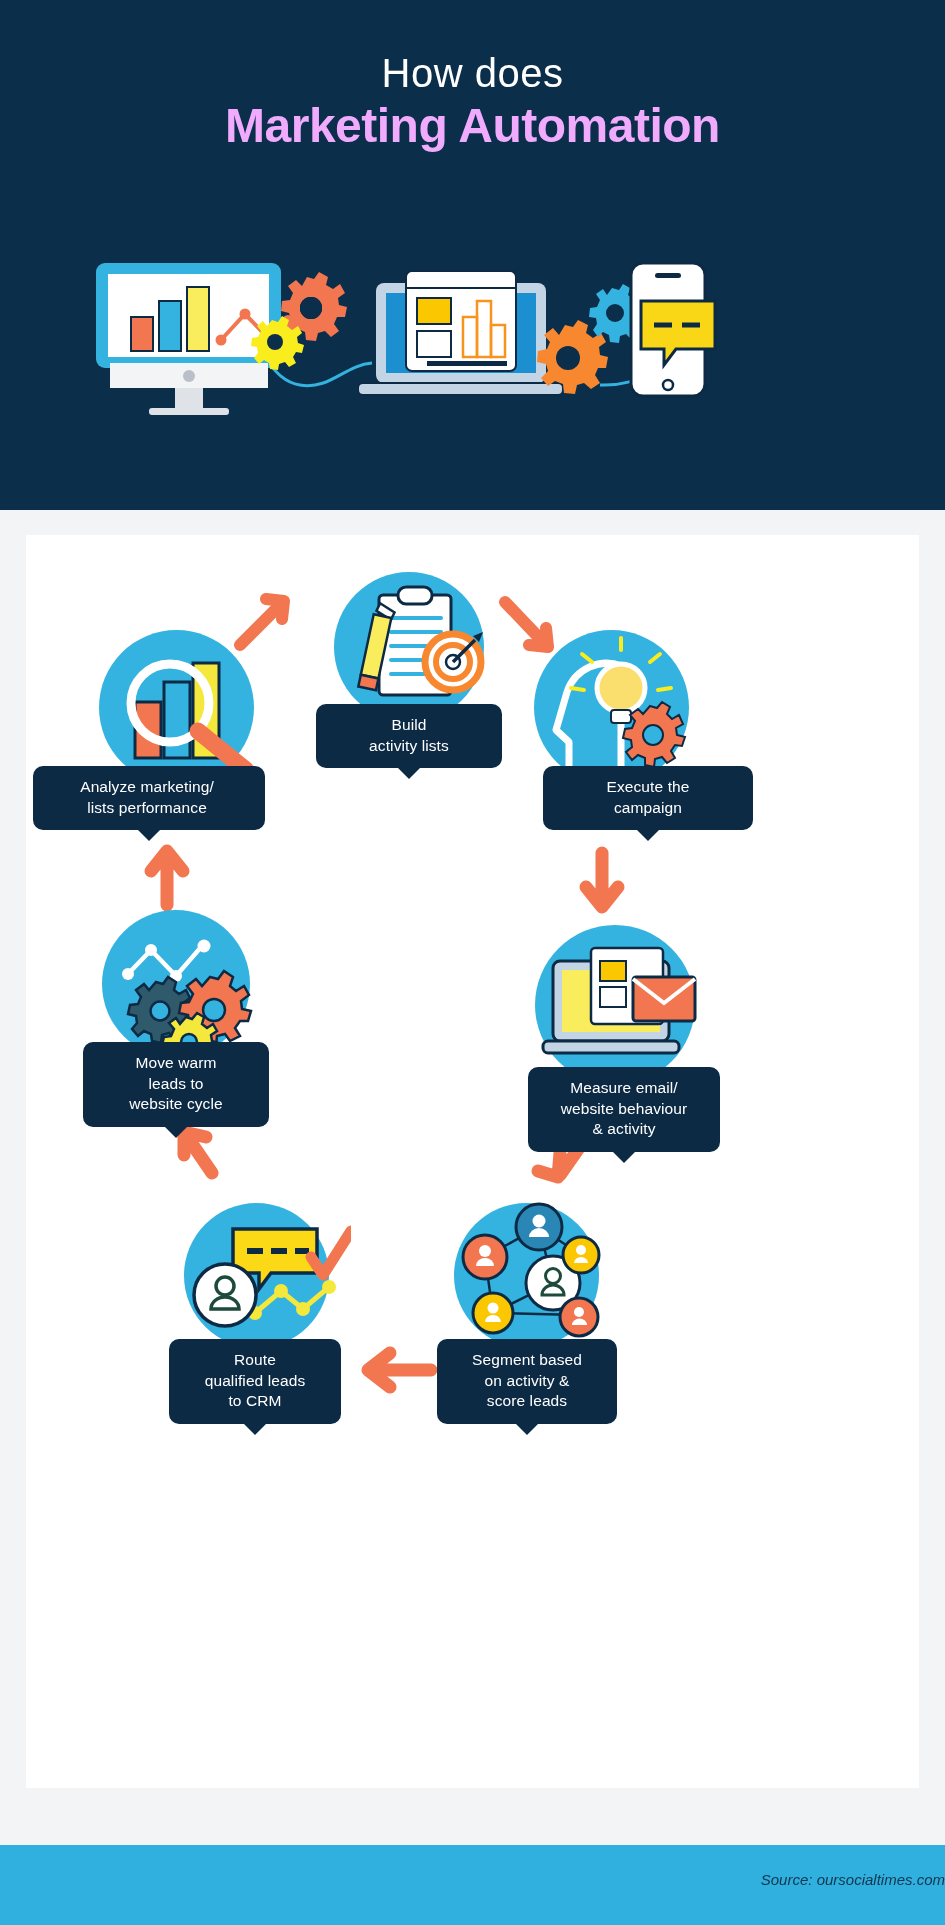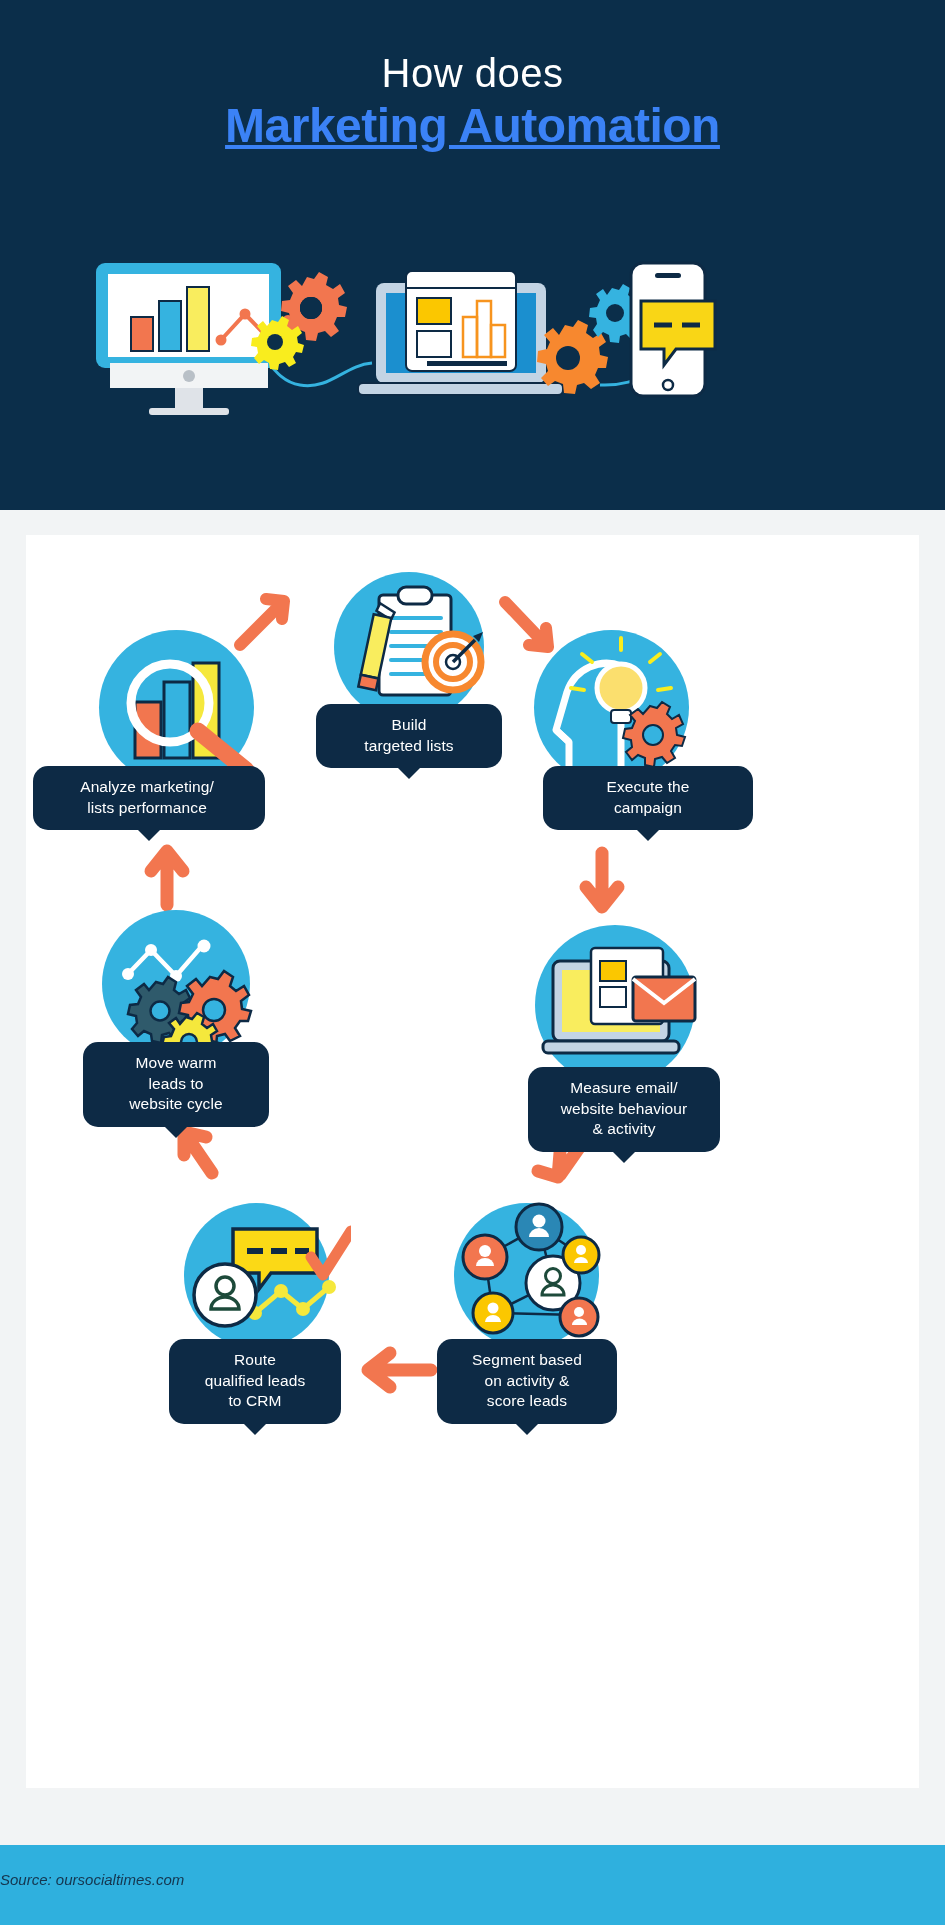--- a/index.html
+++ b/index.html
@@ -15,23 +15,22 @@
   .header {
     position: absolute; left:0; top:0; width:945px; height:510px;
     background: #0b2e4a;
   }
   .title-wrap { padding-top: 50px; text-align:center; }
   .t-line1 {
     font-size: 40px; color:#ffffff; font-weight:300; letter-spacing:.5px;
     line-height: 1.18;
   }
   .t-line2 {
-    font-size: 48px; color:#3b82f6; font-weight:bold; letter-spacing:-0.5px;
+    font-size: 48px; color:#f0abfc; font-weight:bold; letter-spacing:-0.5px;
     line-height: 1.22;
-    text-decoration: underline;
   }
   .t-line3 {
     font-size: 40px; color:#ffffff; font-weight:300; letter-spacing:.5px;
     line-height: 1.18;
   }
 
   .hero { position:absolute; left:0; top:245; width:945px; height:200px; }
 
   
   .hero svg { position:absolute; left:0; top:0; }
@@ -45,21 +44,21 @@
   
   .node { position:absolute; }
   .circle {
     position:absolute; border-radius:50%;
     background:#35b3e0;
   }
   .label {
     position:absolute;
     background:#0d2a45;
     color:#ffffff;
-    border-radius:15px;
+    border-radius:10px;
     text-align:center;
     font-size:15.5px;
     line-height:1.33;
     padding:11px 12px 12px 12px;
     font-weight:400;
     letter-spacing:.1px;
   }
   .label::after{
     content:"";
     position:absolute;
@@ -72,21 +71,21 @@
 
   
   .arrows { position:absolute; left:0; top:0; width:893px; height:1253px; pointer-events:none;}
 
   
   .footer {
     position:absolute; left:0; top:1845px; width:945px; height:80px;
     background:#2fb0de;
   }
   .footer-text{
-    width:100%; text-align:left; padding-top:26px;
+    width:100%; text-align:right; padding-top:26px;
     font-style:italic; font-size:15px; color:#15364f;
   }
   .gap { position:absolute; left:0; top:1788px; width:945px; height:57px; background:#f2f4f5;}
   .topgap { position:absolute; left:0; top:510px; width:945px; height:25px; background:#f2f4f5;}
 </style>
 </head>
 <body>
 
 <div class="page">
 
@@ -240,21 +239,21 @@
           <circle r="28" fill="none" stroke="#f7882f" stroke-width="7"></circle>
           <circle r="17" fill="none" stroke="#0d2a45" stroke-width="3"></circle>
           <circle r="17" fill="none" stroke="#f7882f" stroke-width="6"></circle>
           <circle r="7" fill="#ffffff" stroke="#0d2a45" stroke-width="2.5"></circle>
           <path d="M0,0 L22,-22" stroke="#0d2a45" stroke-width="3.5"></path>
           <path d="M20,-26 L30,-30 L26,-20 Z" fill="#0d2a45"></path>
         </g>
       </svg>
       <div class="label" style="left:-3px; top:132px; width:186px;">
         <div>Build</div>
-        <div>targeted lists</div>
+        <div>activity lists</div>
       </div>
     </div>
 
     <div class="node" style="left:503px; top:95px; width:165px;">
       <div class="circle" style="left:5px; top:0; width:155px; height:155px;"></div>
       <svg width="165" height="157" style="position:absolute;left:0;top:0;">
 
         <path d="M40 145 L40 112 L27 100 L38 62 C46 38, 72 28, 92 36 L92 145 Z" fill="none" stroke="#ffffff" stroke-width="7" stroke-linejoin="round"></path>
         <path d="M40 112 L27 100" stroke="#ffffff" stroke-width="7"></path>
 

